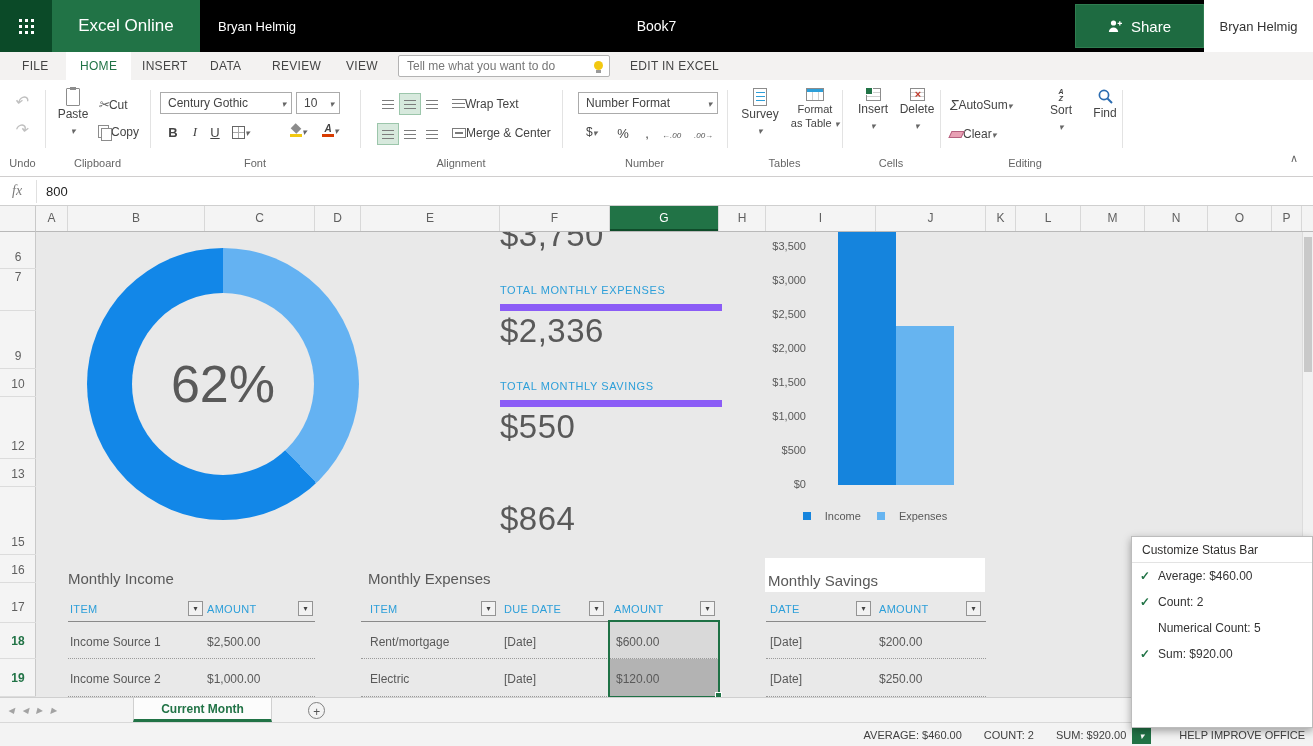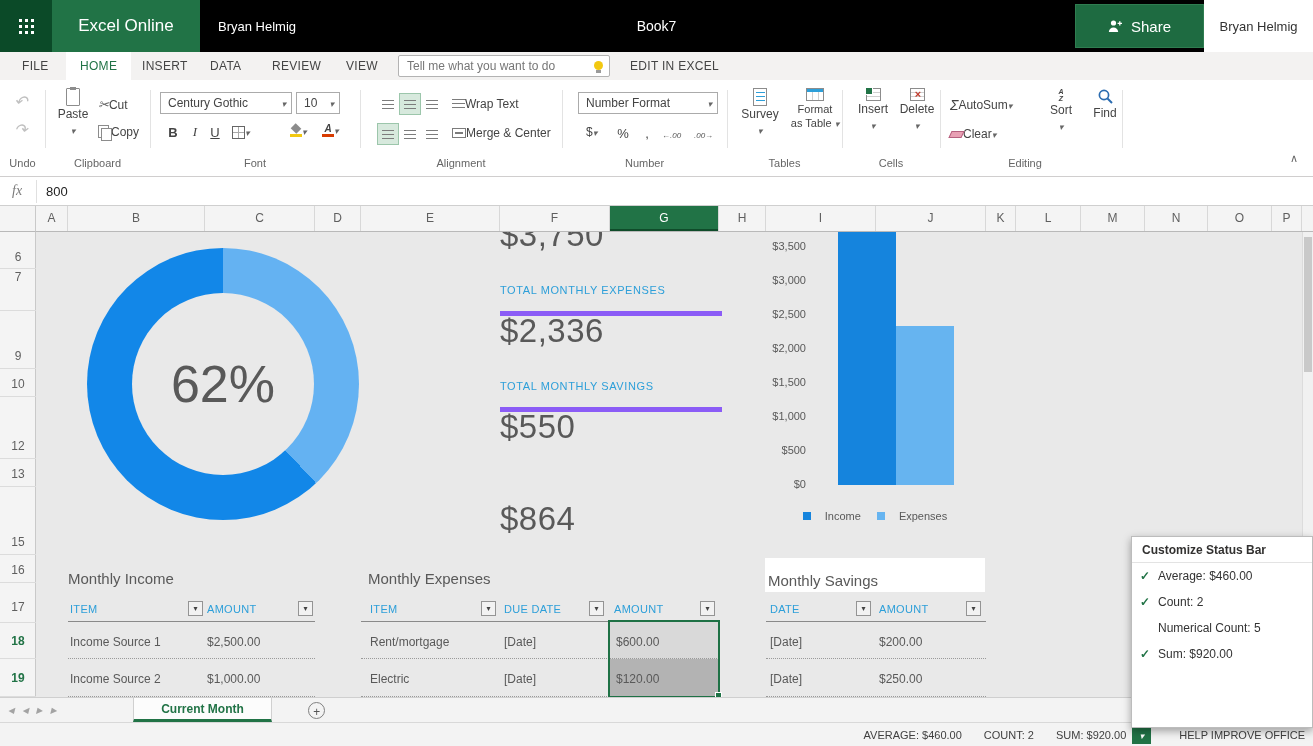--- a/index.html
+++ b/index.html
@@ -90,21 +90,21 @@
 .colh.sel{background:#217346;color:#fff;box-shadow:inset 0 -2px 0 #0f4c2a}
 .rowhdr{position:absolute;left:0;top:232px;width:36px;height:465px;background:#f4f4f4;border-right:1px solid #c9c9c9}
 .rowh{position:absolute;left:0;width:36px;text-align:center;font-size:12px;color:#5f5f5f;cursor:pointer}
 .rowh.selr{color:#217346;font-weight:bold}
 
 .cells{position:absolute;left:36px;top:232px;width:1266px;height:465px;background:#e9e9e9;overflow:hidden}
 .donut{position:absolute;left:51px;top:16px;width:272px;height:272px;border-radius:50%;background:conic-gradient(#64b2f2 0 38%,#1287e8 38% 100%)}
 .donut::after{content:"";position:absolute;left:45px;top:45px;width:182px;height:182px;border-radius:50%;background:#e9e9e9}
 .donut-label{position:absolute;left:0;top:0;width:272px;height:272px;display:flex;align-items:center;justify-content:center;font-size:52px;color:#595959;z-index:2}
 .mval{position:absolute;font-size:33px;color:#595959;letter-spacing:.5px;white-space:nowrap}
-.mlabel{position:absolute;width:222px;font-size:11px;color:#2d9fd9;letter-spacing:.6px;padding-bottom:15px;border-bottom:5px solid #8b5cf6;white-space:nowrap}
+.mlabel{position:absolute;width:222px;font-size:11px;color:#2d9fd9;letter-spacing:.6px;padding-bottom:8px;border-bottom:7px solid #8b5cf6;white-space:nowrap}
 .tick{position:absolute;left:700px;width:70px;text-align:right;font-size:11px;color:#595959}
 .bar{position:absolute;width:58px}
 .legend{position:absolute;left:729px;top:278px;width:220px;display:flex;align-items:center;justify-content:center;gap:16px;font-size:11px;color:#595959}
 .leg{display:flex;align-items:center;gap:14px}
 .sw{width:8px;height:8px;display:inline-block}
 .whiteband{position:absolute;left:729px;top:326px;width:220px;height:34px;background:#fff}
 .stitle{position:absolute;font-size:15px;color:#595959;white-space:nowrap}
 .th{position:absolute;font-size:11px;color:#2d9fd9;letter-spacing:.3px;white-space:nowrap}
 .flt{position:absolute;width:15px;height:15px;border:1px solid #949494;background:#f2f2f2;display:flex;align-items:center;justify-content:center;cursor:pointer}
 .flt::after{content:"▾";font-size:8px;color:#444;line-height:1}
@@ -113,21 +113,21 @@
 .ct{position:absolute;font-size:12px;color:#595959;white-space:nowrap}
 .selA{position:absolute;left:574px;top:390px;width:109px;height:37px;background:#d9d9d9}
 .selB{position:absolute;left:574px;top:427px;width:109px;height:38px;background:#b3b3b3}
 .selbox{position:absolute;left:572px;top:388px;width:112px;height:78px;border:2px solid #1e7145;z-index:5}
 .handle{position:absolute;left:679px;top:460px;width:7px;height:7px;background:#1e7145;border:1px solid #fff;z-index:6}
 
 .vscroll{position:absolute;left:1302px;top:232px;width:11px;height:465px;background:#f1f1f1;border-left:1px solid #dcdcdc}
 .vthumb{position:absolute;left:1px;top:5px;width:8px;height:135px;background:#c9c9c9}
 
 .popup{position:absolute;left:1131px;top:536px;width:182px;height:192px;background:#fff;border:1px solid #bcbcbc;box-shadow:0 3px 8px rgba(0,0,0,.35);z-index:40}
-.ptitle{height:26px;line-height:26px;padding-left:10px;font-size:12px;font-weight:bold;color:#323130;border-bottom:1px solid #e3e3e3}
+.ptitle{height:26px;line-height:26px;padding-left:10px;font-size:12px;font-weight:normal;color:#323130;border-bottom:1px solid #e3e3e3}
 .pitem{display:flex;align-items:center;height:26px;font-size:12px;color:#333;cursor:pointer}
 .pchk{width:26px;text-align:center}
 .pchk.chk::before{content:"✓";color:#217346;font-weight:bold;font-size:12px}
 
 .sheetbar{position:absolute;left:0;top:697px;width:1313px;height:25px;background:#f3f3f3;border-top:1px solid #cfcfcf}
 .shnav{position:absolute;left:8px;top:0;height:25px;display:flex;align-items:center;gap:8px;color:#a3a3a3;font-size:8px}
 .arr-l::before{content:"◀"}
 .arr-r::before{content:"▶"}
 .sheettab{position:absolute;left:133px;top:0;width:139px;height:24px;background:#fcfcfc;border-left:1px solid #d0d0d0;border-right:1px solid #d0d0d0;border-bottom:3px solid #217346;color:#217346;font-weight:bold;font-size:12px;display:flex;align-items:center;justify-content:center;cursor:pointer}
 .addsheet{position:absolute;left:308px;top:4px;width:17px;height:17px;border:1px solid #808080;border-radius:50%;color:#555;display:flex;align-items:center;justify-content:center;cursor:pointer}

